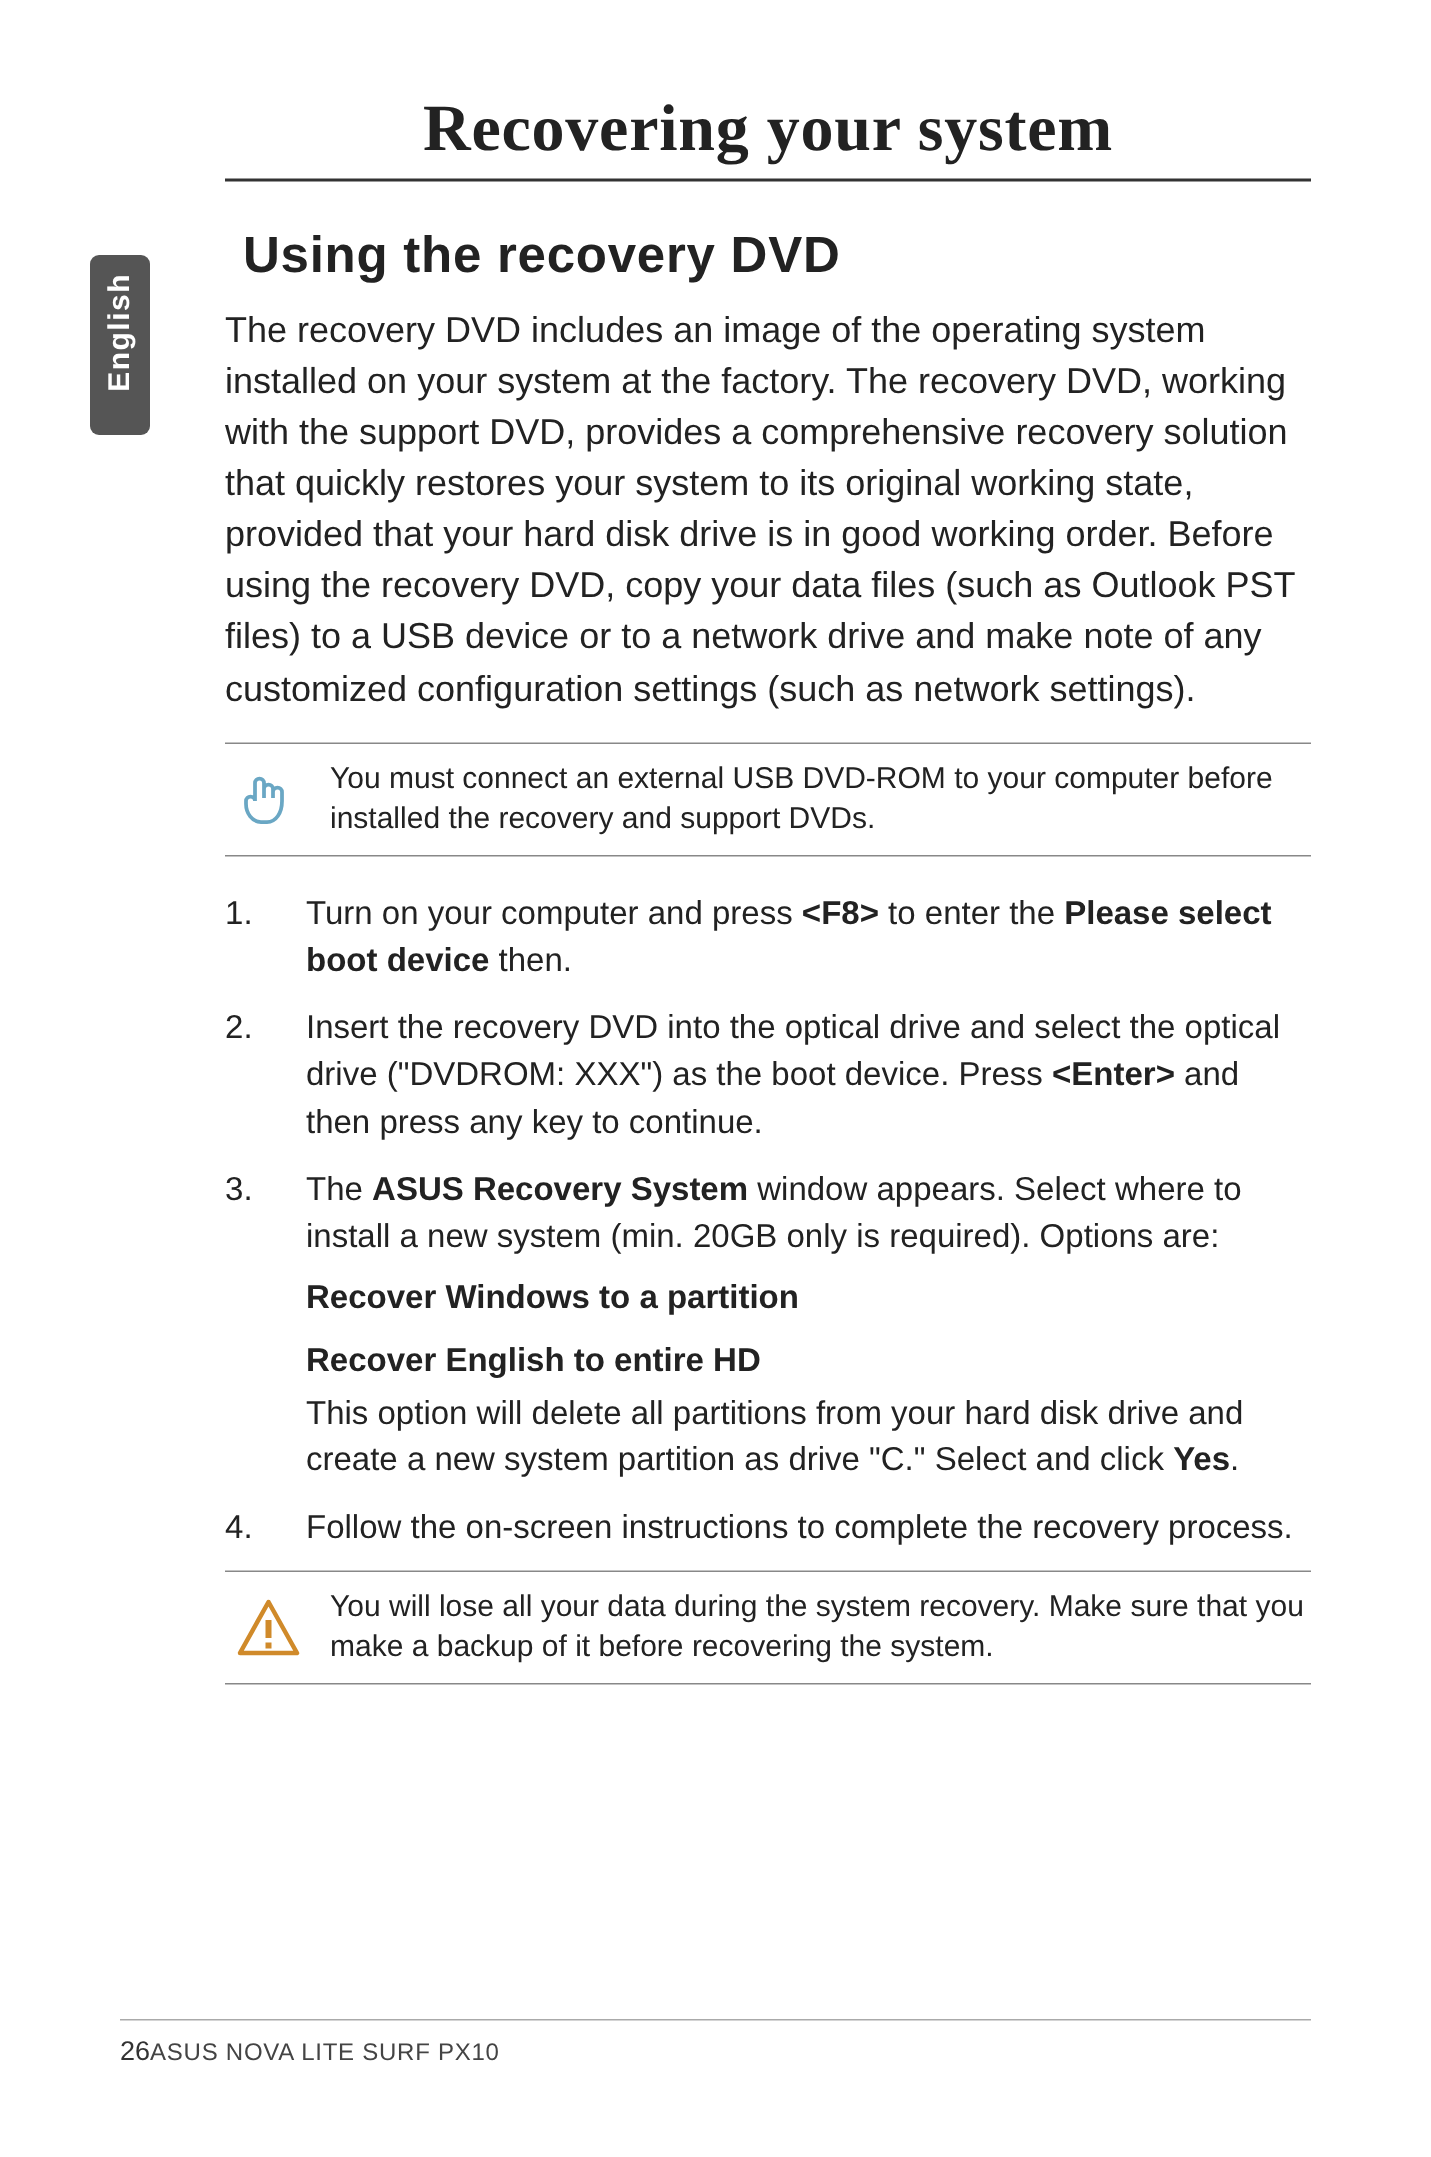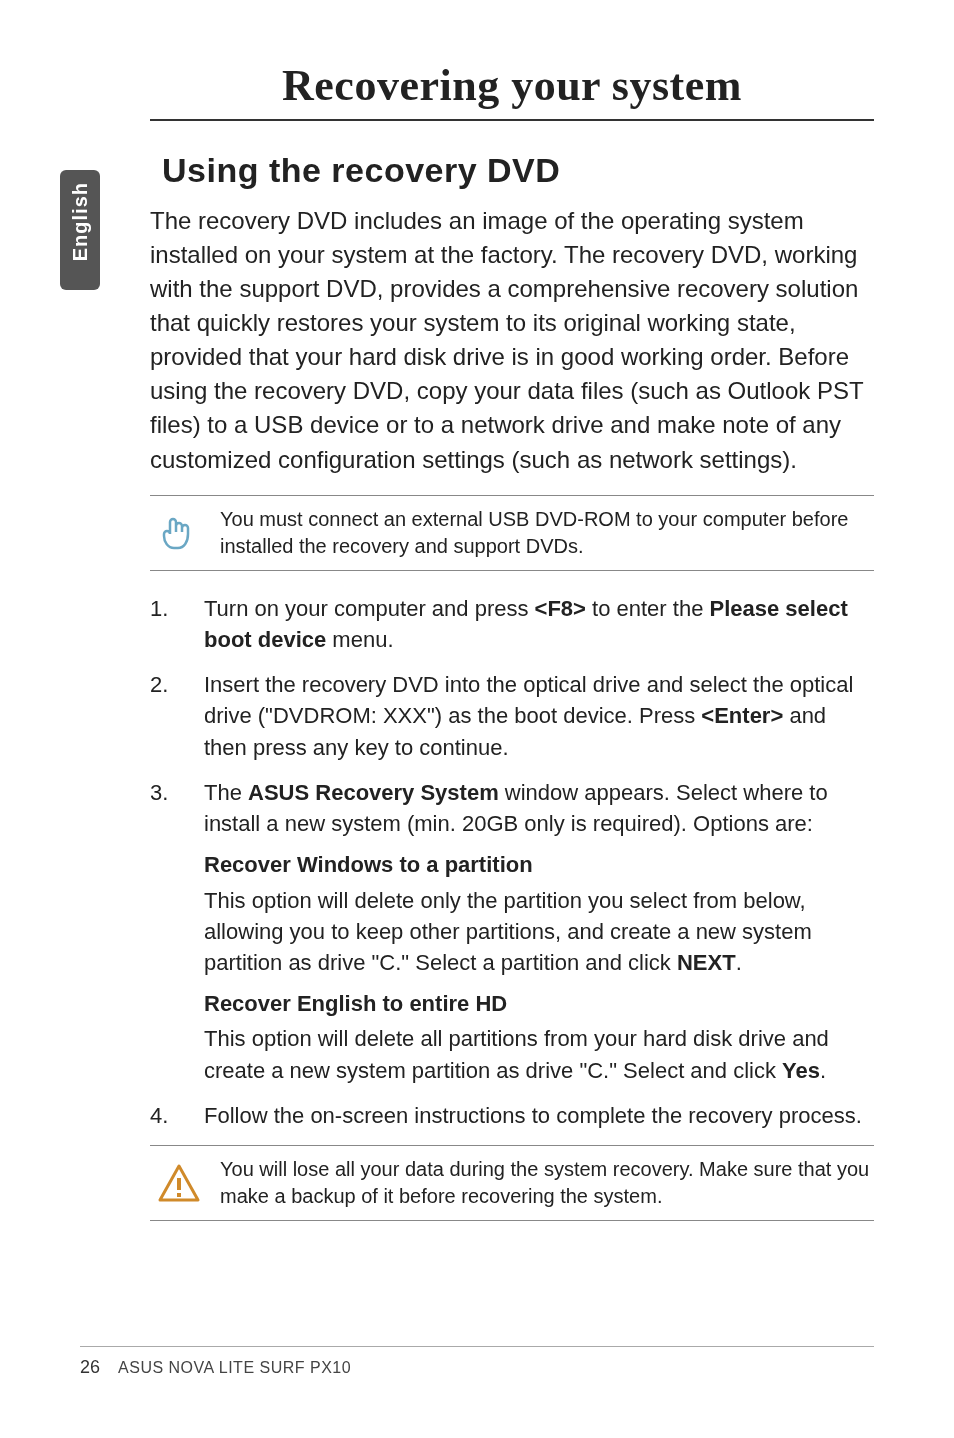--- a/index.html
+++ b/index.html
@@ -12,21 +12,21 @@
   .intro { font-size: 24px; line-height: 1.42; margin-bottom: 18px; }
   .note-box { border-top: 1px solid #888; border-bottom: 1px solid #888; padding: 10px 0 10px 70px; margin: 14px 0 22px 0; position: relative; font-size: 20px; line-height: 1.35; }
   .note-box .icon { position: absolute; left: 6px; top: 50%; transform: translateY(-50%); }
   ol.steps { list-style: none; counter-reset: step; font-size: 22px; line-height: 1.42; }
   ol.steps > li { counter-increment: step; position: relative; padding-left: 54px; margin-bottom: 14px; }
   ol.steps > li::before { content: counter(step) "."; position: absolute; left: 0; top: 0; font-size: 22px; }
   .sub { margin-top: 10px; }
   .sub-head { font-weight: 700; margin-bottom: 4px; }
   .sub-body { margin-bottom: 10px; }
   .bold { font-weight: 700; }
-  .footer { position: absolute; left: 80px; bottom: 60px; font-size: 16px; color: #444; display: flex; align-items: baseline; gap: 18px; border-top: 1px solid #aaa; padding-top: 10px; width: 794px; }
+  .footer { position: absolute; left: 80px; bottom: 60px; font-size: 16px; color: #444; display: flex; align-items: baseline; gap: 0; border-top: 1px solid #aaa; padding-top: 10px; width: 794px; }
   .footer .pn { font-size: 18px; color: #333; }
   .footer .ft { letter-spacing: 0.5px; }
   .warn-icon path.tri { fill: none; stroke: #d08a2a; stroke-width: 3; }
   .warn-icon path.bang { fill: #d08a2a; }
   .hand-icon { stroke: #6aa7c4; stroke-width: 2.5; fill: none; }
 </style>
 </head>
 <body>
 
 <div class="page">
@@ -43,32 +43,29 @@
 
   <div class="note-box">
     <svg class="icon hand-icon" width="46" height="46" viewBox="0 0 46 46">
       <path d="M14 24 v-12 a3 3 0 0 1 6 0 v10 M20 22 v-6 a3 3 0 0 1 6 0 v6 M26 22 v-4 a3 3 0 0 1 6 0 v6 c0 8 -4 14 -10 14 h-4 c-6 0 -10 -6 -10 -12 v-2 a3 3 0 0 1 6 0"></path>
     </svg>
     <span>You must connect an external USB DVD-ROM to your computer before installed the recovery and support DVDs.</span>
   </div>
 
   <ol class="steps">
     <li>
-      <span>Turn on your computer and press </span><span class="bold">&lt;F8&gt;</span><span> to enter the </span><span class="bold">Please select boot device</span><span> menu.</span>
+      <span>Turn on your computer and press </span><span class="bold">&lt;F8&gt;</span><span> to enter the </span><span class="bold">Please select boot device</span><span> then.</span>
     </li>
     <li>
       <span>Insert the recovery DVD into the optical drive and select the optical drive ("DVDROM: XXX") as the boot device. Press </span><span class="bold">&lt;Enter&gt;</span><span> and then press any key to continue.</span>
     </li>
     <li>
       <span>The </span><span class="bold">ASUS Recovery System</span><span> window appears. Select where to install a new system (min. 20GB only is required). Options are:</span>
       <div class="sub">
         <div class="sub-head">Recover Windows to a partition</div>
-        <div class="sub-body">
-          <span>This option will delete only the partition you select from below, allowing you to keep other partitions, and create a new system partition as drive "C." Select a partition and click </span><span class="bold">NEXT</span><span>.</span>
-        </div>
       </div>
       <div class="sub">
         <div class="sub-head">Recover English to entire HD</div>
         <div class="sub-body">
           <span>This option will delete all partitions from your hard disk drive and create a new system partition as drive "C." Select and click </span><span class="bold">Yes</span><span>.</span>
         </div>
       </div>
     </li>
     <li>
       <span>Follow the on-screen instructions to complete the recovery process.</span>

